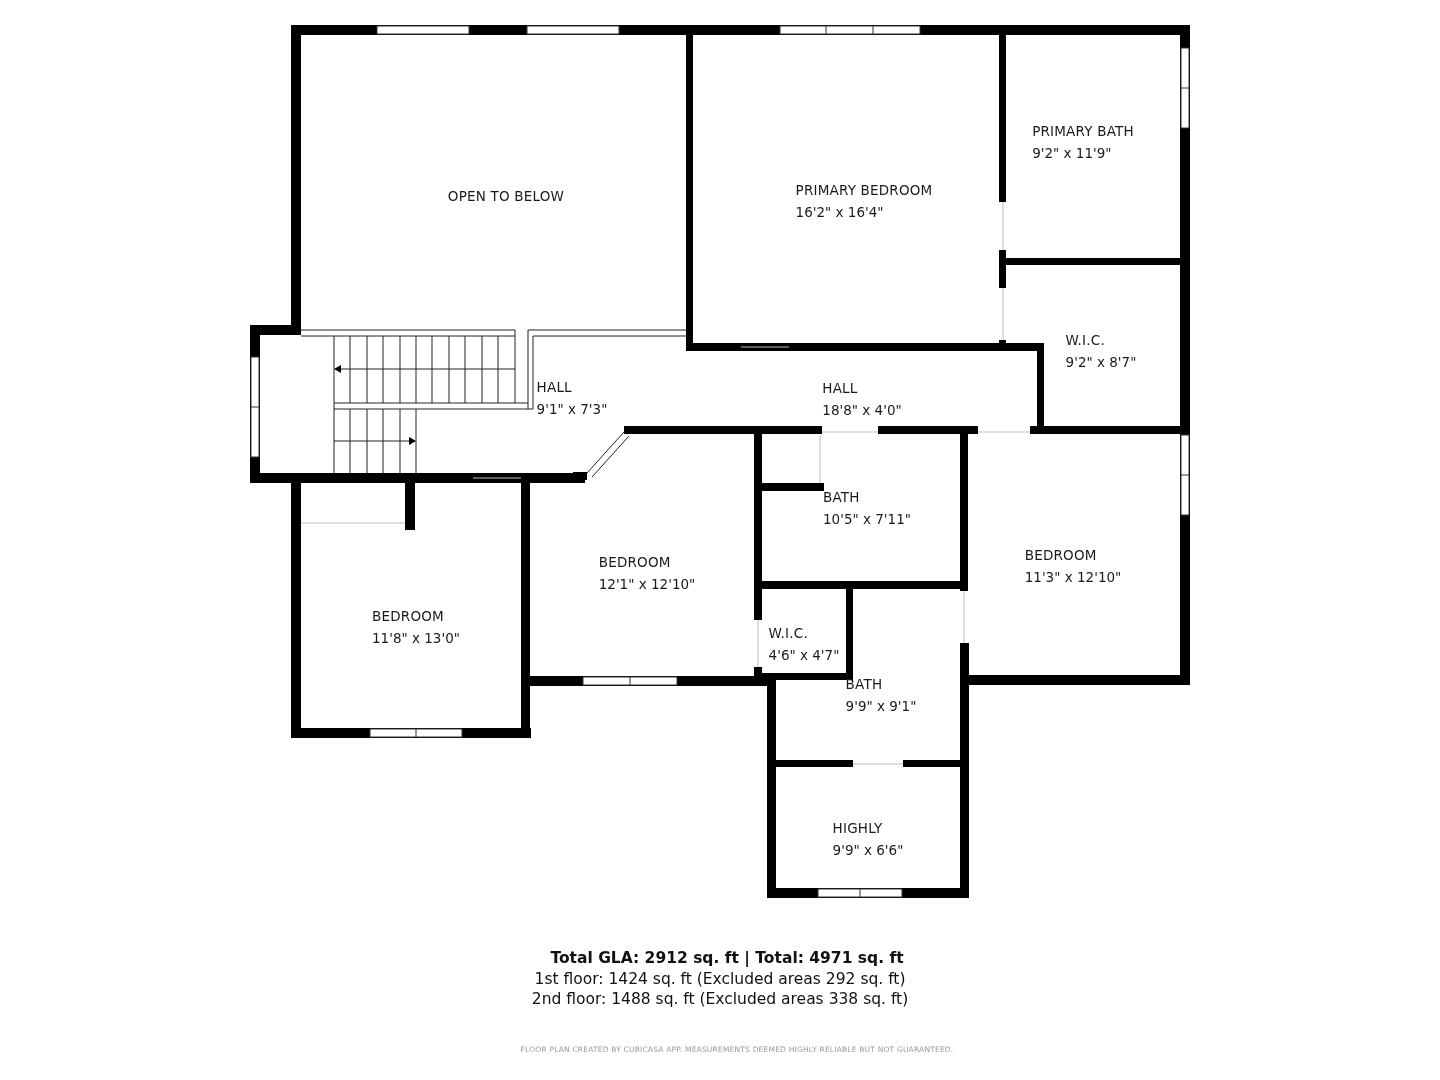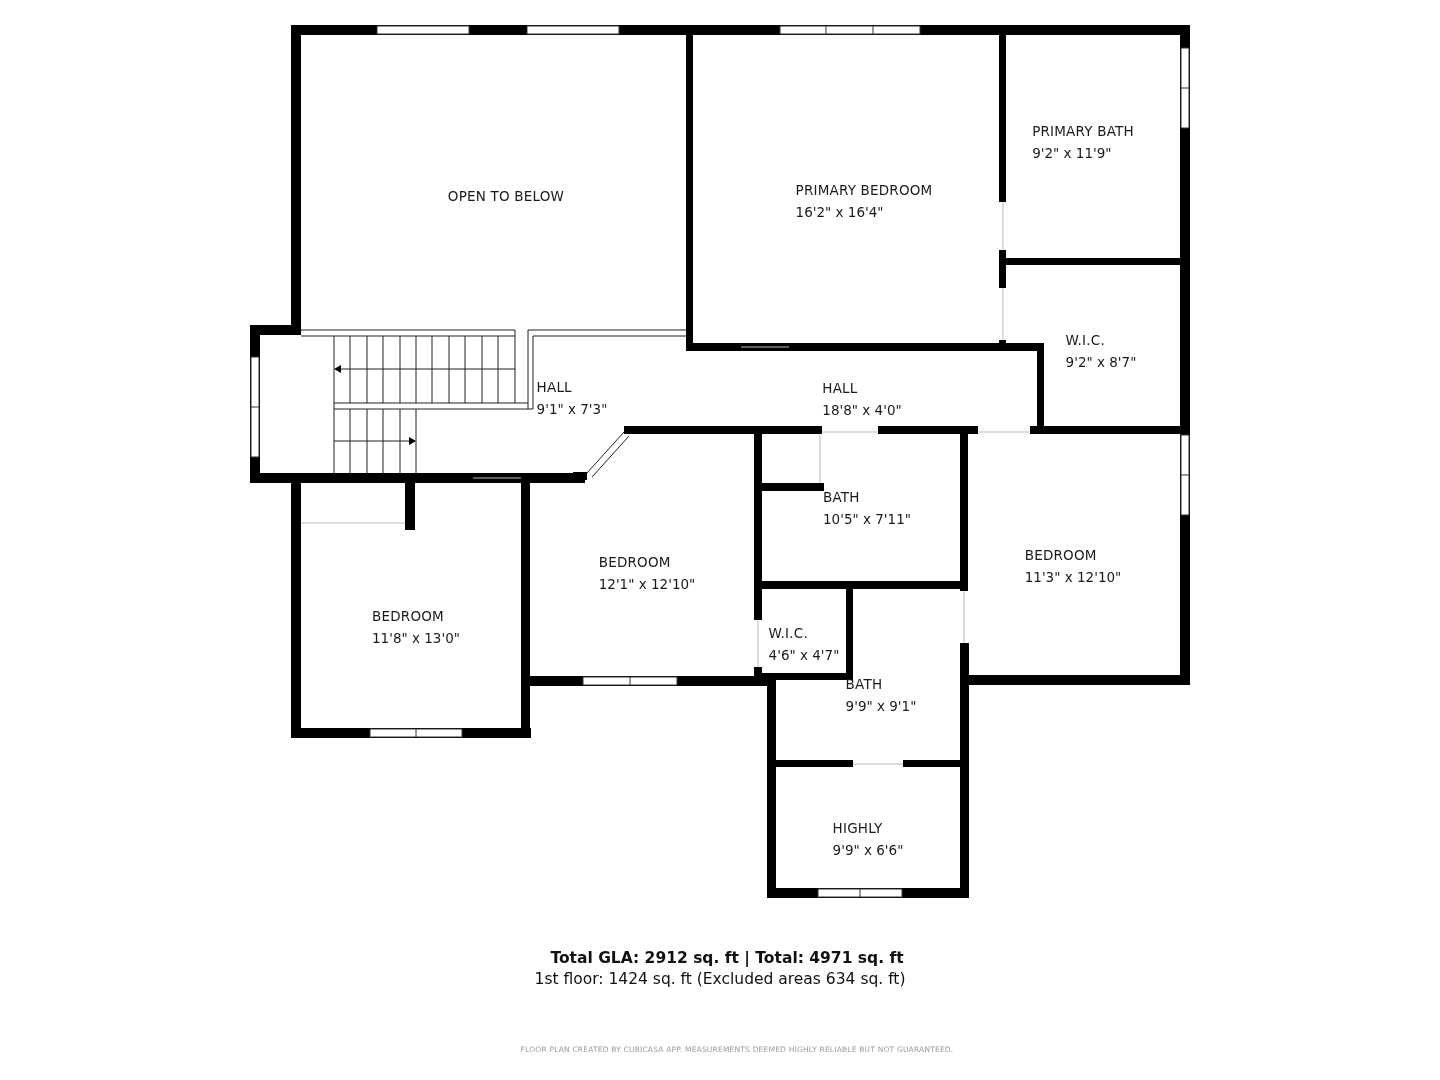--- a/index.html
+++ b/index.html
@@ -196,16 +196,17 @@
       <div class="dims">9'9" x 9'1"</div>
     </div>
     <div class="room-label" style="left: 868px; top: 839px;">
       <div class="name">HIGHLY</div>
       <div class="dims">9'9" x 6'6"</div>
     </div>
   </div>
 
 <div class="summary" style="top:948px;">
   <div class="summary-line summary-bold">Total GLA: 2912 sq. ft | Total: 4971 sq. ft</div>
-  <div class="summary-line">1st floor: 1424 sq. ft (Excluded areas 634 sq. ft)</div>
+  <div class="summary-line">1st floor: 1424 sq. ft (Excluded areas 292 sq. ft)</div>
+  <div class="summary-line">2nd floor: 1488 sq. ft (Excluded areas 338 sq. ft)</div>
 </div>
 
 <div class="footer-note">FLOOR PLAN CREATED BY CUBICASA APP. MEASUREMENTS DEEMED HIGHLY RELIABLE BUT NOT GUARANTEED.</div>
 
 </body></html>

